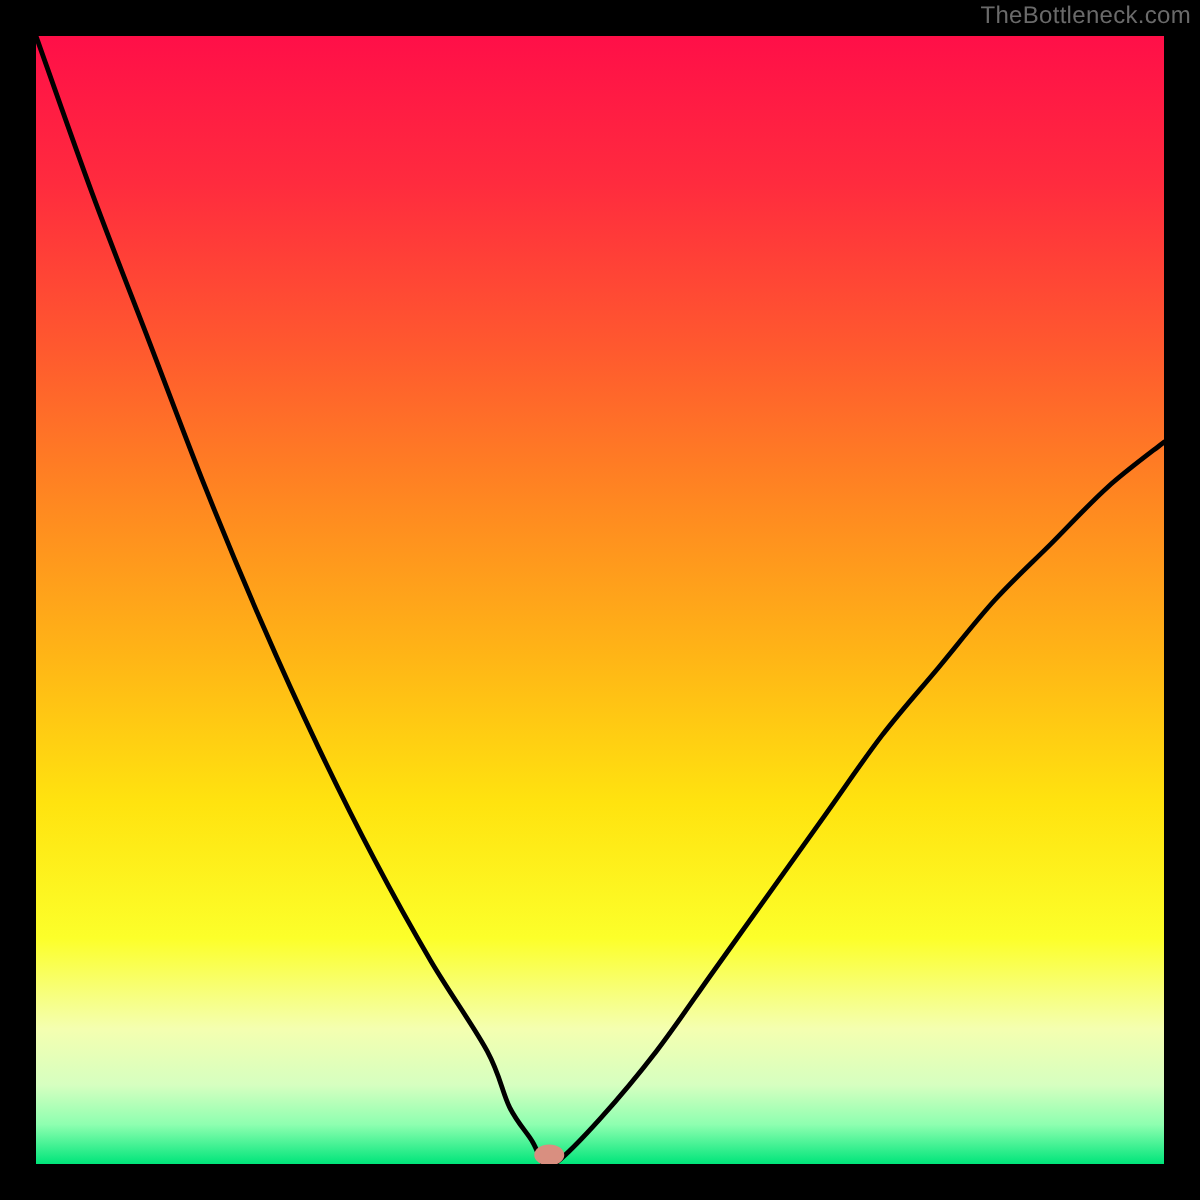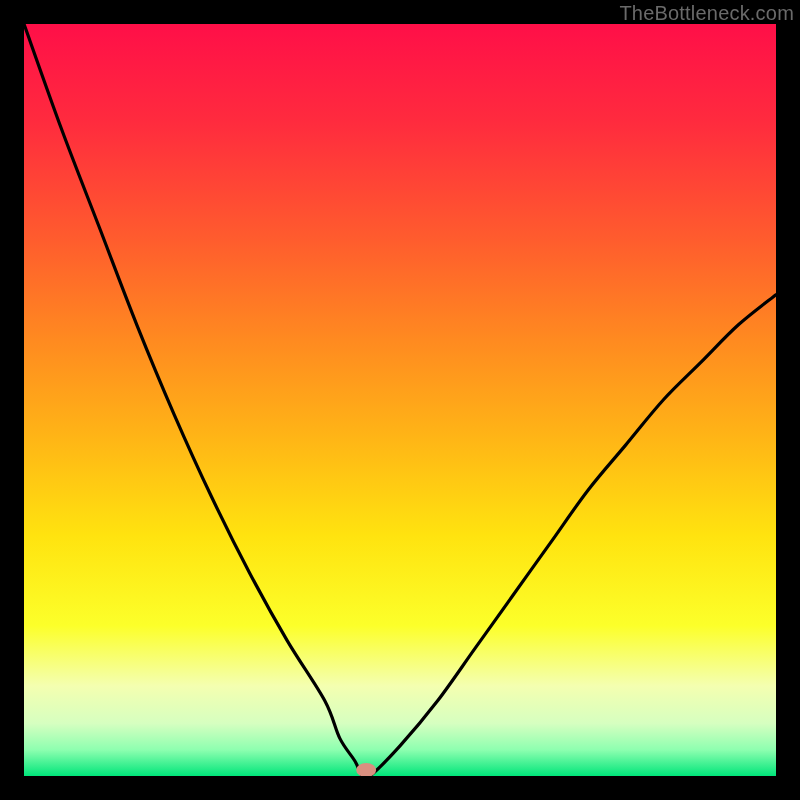--- a/index.html
+++ b/index.html
@@ -22,21 +22,21 @@
     top: 24px;
     width: 752px;
     height: 752px;
     overflow: hidden;
   }
   .attribution {
     position: absolute;
     top: 2px;
     right: 6px;
     color: #6a6a6a;
-    font-size: 20px;
+    font-size: 16px;
     font-weight: 400;
     letter-spacing: 0.2px;
     user-select: none;
   }
   svg { display: block; }
 </style>
 </head>
 <body>
 
 <div class="frame">

